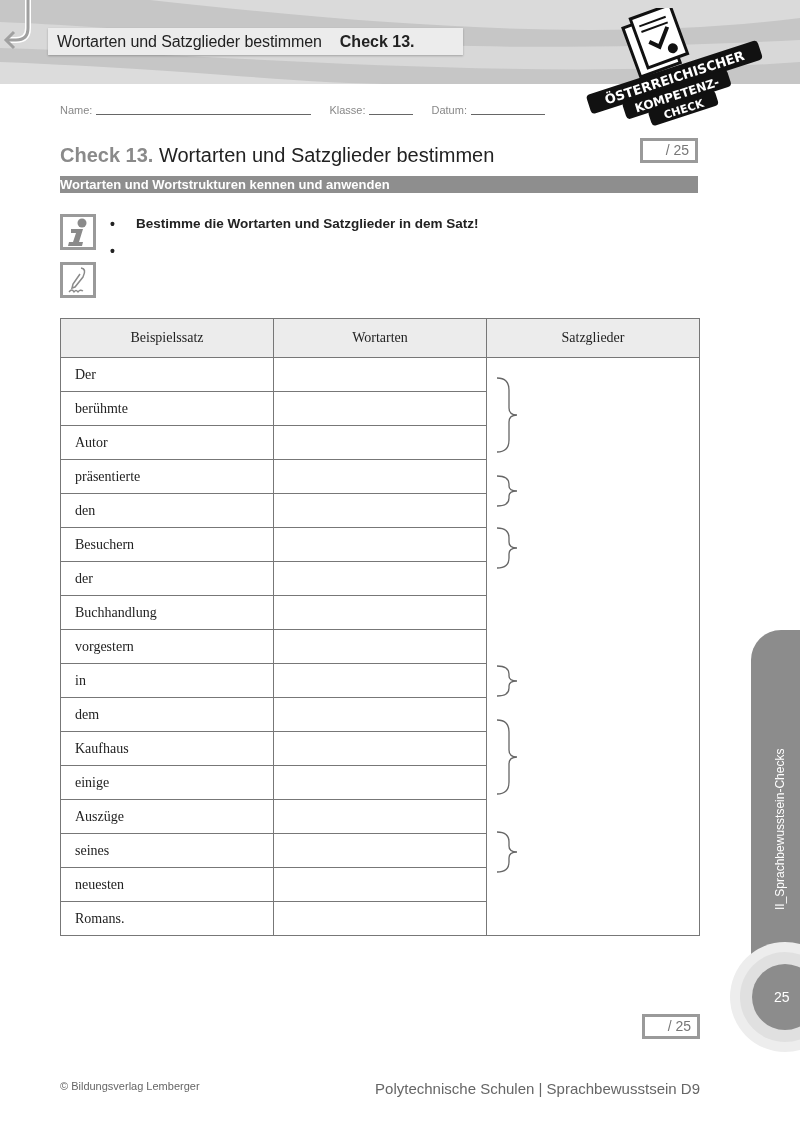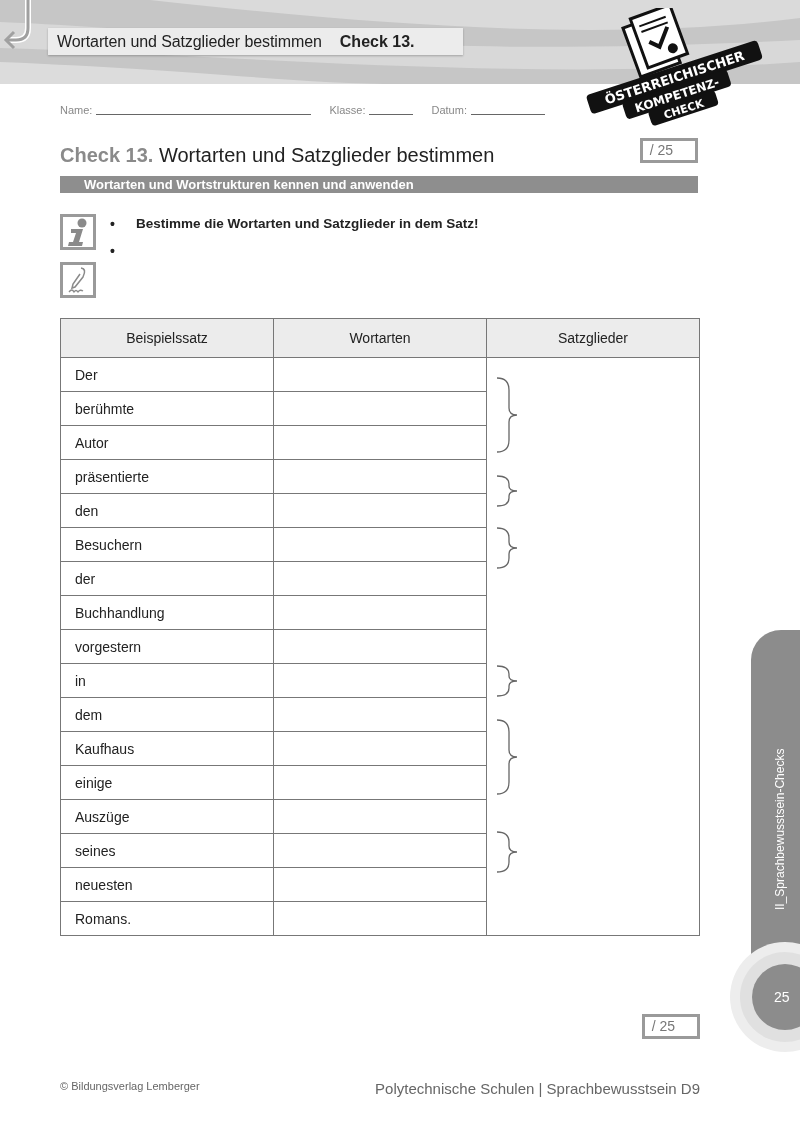--- a/index.html
+++ b/index.html
@@ -18,37 +18,37 @@
     .badge { position: absolute; left: 580px; top: 8px; width: 200px; height: 120px; }
 
     
     .meta-row { position: absolute; left: 60px; top: 104px; font-size: 11px; color: #888; font-family: "Liberation Sans", sans-serif; display: flex; align-items: center; }
     .meta-label { margin-right: 4px; }
     .meta-line { display: inline-block; border-bottom: 1px solid #666; height: 10px; margin-right: 18px; }
 
     
     .check-title { position: absolute; left: 60px; top: 144px; font-size: 20px; font-family: "Liberation Sans", sans-serif; color: #222; white-space: nowrap; }
     .check-title .num { color: #8a8a8a; font-weight: bold; }
-    .score-box { position: absolute; width: 58px; height: 25px; border: 3px solid #9a9a9a; font-size: 14px; color: #777; text-align: right; padding-right: 22px; line-height: 19px; font-family: "Liberation Sans", sans-serif;}
+    .score-box { position: absolute; width: 58px; height: 25px; border: 3px solid #9a9a9a; font-size: 14px; color: #777; text-align: right; padding-right: 6px; line-height: 19px; font-family: "Liberation Sans", sans-serif;}
     .score-top { left: 640px; top: 138px; }
     .score-bottom { left: 642px; top: 1014px; }
 
-    .subbar { position: absolute; left: 60px; top: 176px; width: 638px; height: 17px; background: #8e8e8e; color: #fff; font-weight: bold; font-size: 13px; line-height: 17px; padding-left: 24px; font-family: "Liberation Sans", sans-serif; }
+    .subbar { position: absolute; left: 60px; top: 176px; width: 638px; height: 17px; background: #8e8e8e; color: #fff; font-weight: bold; font-size: 13px; line-height: 17px; padding-left: 0; font-family: "Liberation Sans", sans-serif; }
 
     
     .icon-box { position: absolute; left: 60px; width: 36px; height: 36px; border: 3px solid #9a9a9a; background: #fff; }
     .icon-info { top: 214px; }
     .icon-pen { top: 262px; }
 
     .instructions { position: absolute; left: 110px; top: 210px; font-size: 13.5px; font-weight: bold; color: #222; font-family: "Liberation Sans", sans-serif; }
     .instructions li { list-style: none; display: flex; height: 27px; align-items: center; }
     .instructions .bullet { width: 26px; font-size: 14px; }
 
     
-    .tbl { position: absolute; left: 60px; top: 318px; width: 640px; border-collapse: collapse; font-family: Liberation Sans, sans-serif; }
+    .tbl { position: absolute; left: 60px; top: 318px; width: 640px; border-collapse: collapse; font-family: Liberation Serif, serif; }
     .tbl th { background: #ececec; height: 39px; font-weight: normal; font-size: 14px; color: #222; border: 1px solid #777; }
     .tbl td { height: 34px; border: 1px solid #777; font-size: 14px; color: #222; padding-left: 14px; }
     .tbl td.col2 { padding: 0; }
     .tbl td.col3 { border-top: 1px solid #777; padding: 0; vertical-align: top; position: relative; }
     .col1 { width: 213px; }
     .col2w { width: 213px; }
     .braces { position: absolute; left: 0; top: 0; }
 
     
     .side-tab { position: absolute; left: 751px; top: 630px; width: 60px; height: 330px; background: #8c8c8c; border-radius: 30px 0 0 0; }

